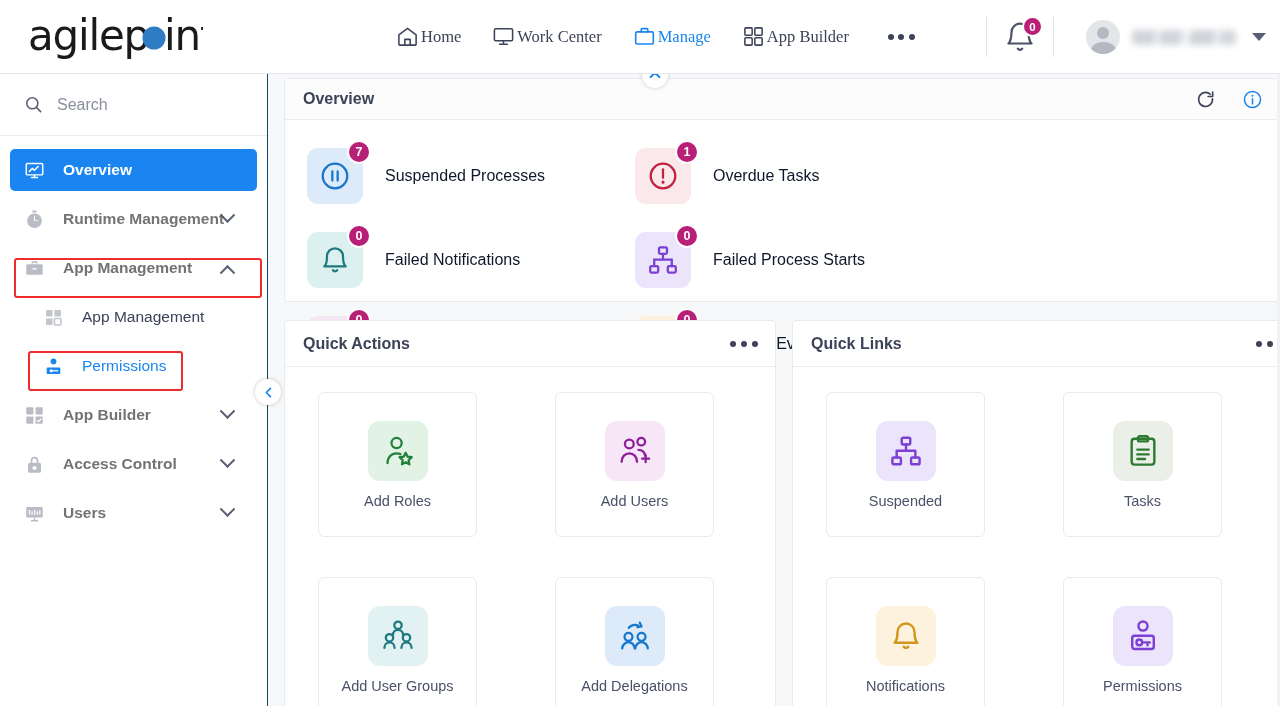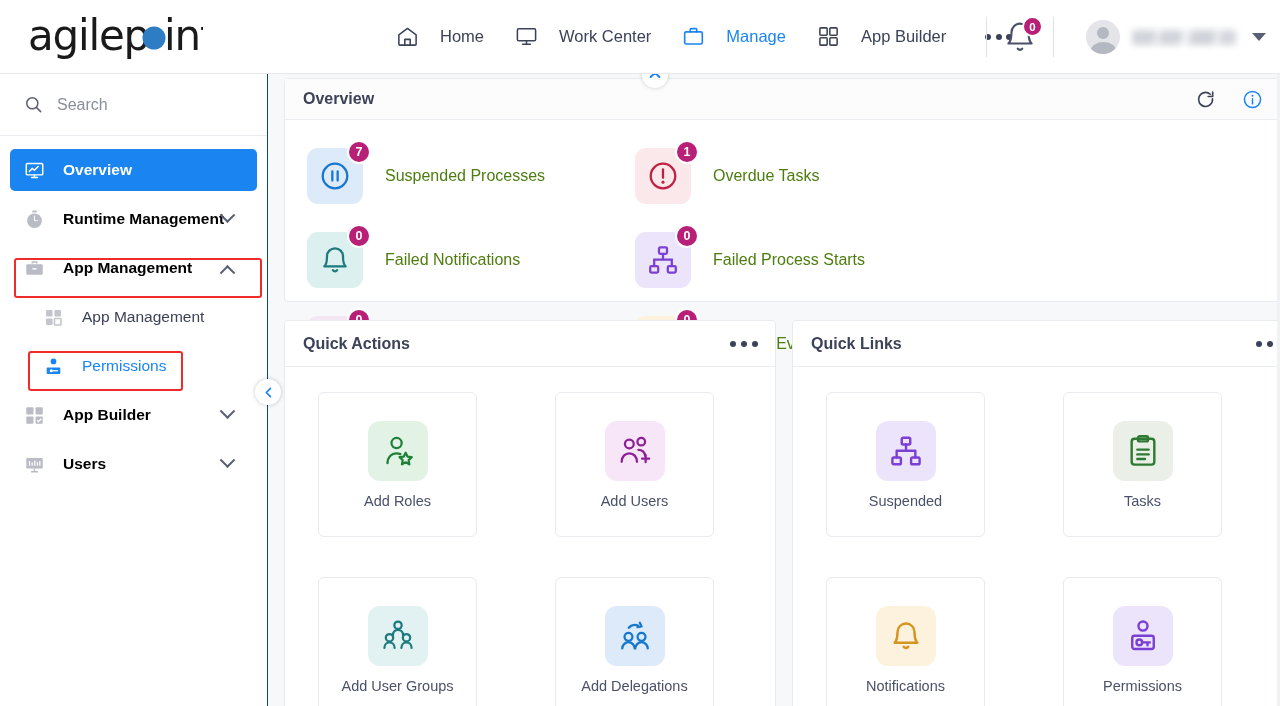--- a/index.html
+++ b/index.html
@@ -17,23 +17,24 @@
   }
   .logo {
     margin-left: 28px; width: 175px; height: 46px;
     display: flex; align-items: center; justify-content: center;
   }
   .nav {
     display: flex; align-items: center; gap: 30px;
     margin-left: 192px;
   }
   .nav-item {
-    display: flex; align-items: center; gap: 20px;
+    display: flex; align-items: center; gap: 1px;
     color: #3c4257; font-size: 16.5px; cursor: pointer;
     white-space: nowrap;
+    font-family: Liberation Serif, serif;
   }
   .nav-item.active { color: #1a85f0; }
   .nav-icon { display: flex; align-items: center; justify-content: center; width: 25px; height: 25px; }
   .nav-dots {
     display: flex; gap: 4.5px; align-items: center; cursor: pointer; margin-left: 9px;
   }
   .nav-dots i { width: 6px; height: 6px; border-radius: 50%; background: #3c4257; display: block; }
 
   .top-right {
     position: absolute; right: 14px; top: 0; height: 74px;
@@ -84,21 +85,21 @@
     border: none; outline: none; font-size: 16px; color: #8a8f9c;
     font-family: "Liberation Sans", sans-serif; margin-left: 14px;
     background: transparent; width: 180px;
   }
   .search-input::placeholder { color: #8a8f9c; }
 
   .menu { padding-top: 13px; }
   .menu-item {
     position: relative; height: 42px; display: flex; align-items: center;
     margin: 0 10px 7px 10px; padding-left: 14px; border-radius: 5px;
-    cursor: pointer; color: #000000; font-size: 15.5px; font-weight: bold;
+    cursor: pointer; color: #737373; font-size: 15.5px; font-weight: bold;
   }
   .menu-item.active { background: #1a85f0; color: #ffffff; }
   .menu-item .mi-icon { width: 26px; display: flex; align-items: center; }
   .menu-item .mi-label { margin-left: 13px; }
   .menu-item .chev {
     position: absolute; right: 24px; width: 11px; height: 11px;
     border-right: 2.2px solid #5a6073; border-bottom: 2.2px solid #5a6073;
   }
   .chev.down { transform: rotate(45deg) translate(-3px,-3px); }
   .chev.up   { transform: rotate(-135deg) translate(-3px,-3px); }
@@ -151,21 +152,21 @@
     width: 56px; height: 56px; border-radius: 11px;
     display: flex; align-items: center; justify-content: center;
   }
   .tile-badge {
     position: absolute; top: -8px; right: -8px; min-width: 24px; height: 24px;
     border-radius: 50%; background: #b81f76; color: #fff;
     font-size: 12.5px; font-weight: bold;
     display: flex; align-items: center; justify-content: center;
     border: 2.5px solid #fff;
   }
-  .tile-label { margin-left: 22px; font-size: 16px; color: #4d7c0f; white-space: nowrap; }
+  .tile-label { margin-left: 22px; font-size: 16px; color: #0f172a; white-space: nowrap; }
 
   
   .panel {
     position: absolute; top: 246px; background: #fff;
     border: 1px solid #e8eaee; border-radius: 4px; overflow: hidden;
   }
   .panel.qa { left: 16px; width: 492px; height: 400px; }
   .panel.ql { left: 524px; width: 510px; height: 400px; }
   .panel-head {
     height: 46px; display: flex; align-items: center; padding-left: 18px;
@@ -350,20 +351,31 @@
           <rect x="13.2" y="2.6" width="8.2" height="8.2" rx="1"></rect>
           <rect x="2.6" y="13.2" width="8.2" height="8.2" rx="1"></rect>
           <rect x="13.2" y="13.2" width="8.2" height="8.2" rx="1"></rect>
           <path d="M15 17.4l1.6 1.6 3.2-3.2" stroke="#fff" stroke-width="1.5" fill="none"></path>
         </svg>
       </span>
       <span class="mi-label">App Builder</span>
       <span class="chev down"></span>
     </div>
 
+    <div class="menu-item">
+      <span class="mi-icon">
+        <svg width="21" height="21" viewBox="0 0 24 24" fill="#b9bcc4">
+          <path d="M7.6 10V7.4a4.4 4.4 0 0 1 8.8 0V10h-2V7.4a2.4 2.4 0 0 0-4.8 0V10z"></path>
+          <rect x="4.6" y="10" width="14.8" height="11.4" rx="1.8"></rect>
+          <circle cx="12" cy="16" r="2.4" fill="#fff"></circle>
+        </svg>
+      </span>
+      <span class="mi-label">Access Control</span>
+      <span class="chev down"></span>
+    </div>
 
     <div class="menu-item">
       <span class="mi-icon">
         <svg width="21" height="21" viewBox="0 0 24 24" fill="#b9bcc4">
           <rect x="2.6" y="4.6" width="18.8" height="12" rx="1.2"></rect>
           <path d="M12 16.6V20M8 20.2h8" stroke="#b9bcc4" stroke-width="1.6"></path>
           <path d="M5.6 8h1.4v5.4H5.6zM8.6 9.4H10v4H8.6zM11.6 7.4H13v6h-1.4zM14.6 9.4H16v4h-1.4zM17.4 8h1.4v5.4h-1.4z" fill="#fff"></path>
         </svg>
       </span>
       <span class="mi-label">Users</span>

